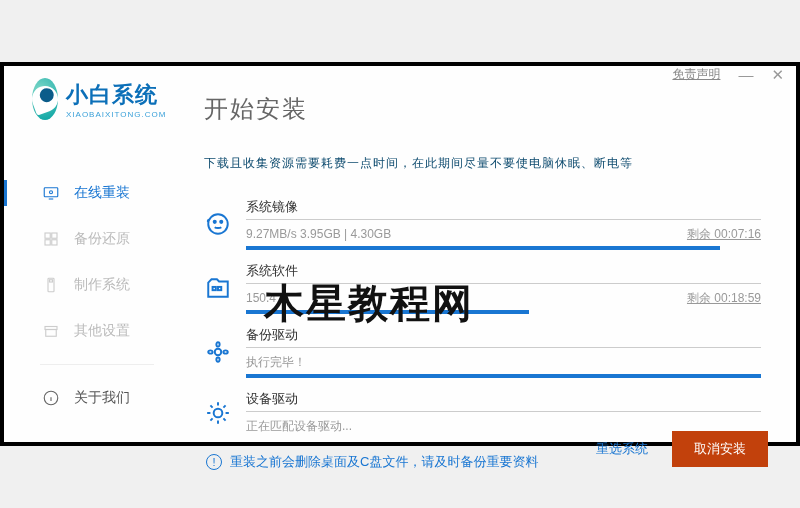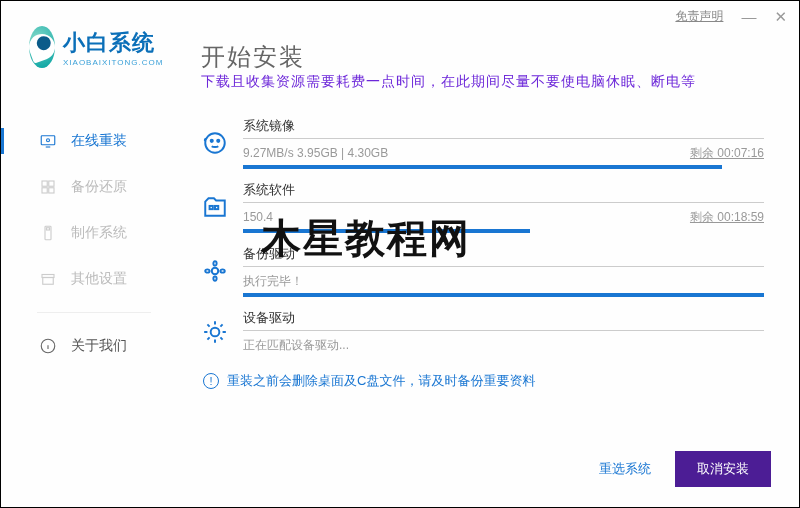--- a/index.html
+++ b/index.html
@@ -1,17 +1,17 @@
 <!DOCTYPE html>
 <html><head>
 <meta charset="utf-8">
 <style>
 * { margin: 0; padding: 0; box-sizing: border-box; }
 body { font-family: "Microsoft YaHei", sans-serif; background: #f0f0f0; display: flex; justify-content: center; align-items: center; height: 100vh; }
-.window { width: 800px; height: 508px; background: #fefefe; border: 1px solid #000000; position: relative; display: flex; flex-direction: column; }
+.window { width: 800px; height: 384px; background: #fefefe; border: 4px solid #000000; position: relative; display: flex; flex-direction: column; }
 .titlebar { height: 30px; display: flex; justify-content: flex-end; align-items: center; padding: 0 12px; gap: 18px; }
 .titlebar a { color: #888; font-size: 12px; text-decoration: underline; }
 .titlebar .win-btn { color: #999; cursor: pointer; font-size: 15px; line-height: 1; }
 .body { flex: 1; display: flex; }
 .sidebar { width: 180px; padding: 0 0 0 0; position: relative; }
 .logo { display: flex; align-items: center; padding: 5px 20px 20px 28px; margin-top: -10px; }
 .logo-icon { width: 42px; height: 42px; border-radius: 50%; background: radial-gradient(circle at 30% 30%, #7fd8c8, #00a0a0); display: flex; justify-content: center; align-items: center; position: relative; }
 .logo-inner { width: 26px; height: 26px; background: #fff; border-radius: 50% 50% 50% 10%; transform: rotate(-20deg); position: relative; }
 .logo-inner::after { content: ""; position: absolute; width: 14px; height: 14px; background: #0b5c8a; border-radius: 50%; top: 3px; right: 3px; }
 .logo-text { margin-left: 8px; }
@@ -23,37 +23,37 @@
 .menu li.active::before { content: ""; position: absolute; left: 0; top: 10px; bottom: 10px; width: 3px; background: #1976d2; }
 .menu li.dark { color: #555; }
 .menu .micon { width: 18px; height: 18px; display: inline-flex; justify-content: center; align-items: center; }
 .menu .micon svg { width: 18px; height: 18px; }
 .menu li.active .micon svg { stroke: #1976d2; }
 .menu li .micon svg { stroke: #ccc; fill: none; stroke-width: 1.5; }
 .menu li.dark .micon svg { stroke: #666; }
 .menu-sep { height: 1px; background: #eee; margin: 10px 30px 10px 36px; }
 .main { flex: 1; padding: 0 35px 16px 20px; position: relative; }
 .page-title { font-size: 24px; color: #666; font-weight: normal; margin-top: 10px; letter-spacing: 2px; }
-.page-note { color: #6d28d9; font-size: 14px; letter-spacing: 1px; }
+.page-note { color: #0c4a6e; font-size: 12px; margin-top: 30px; letter-spacing: 1px; }
 .tasks { margin-top: 18px; }
 .task { display: flex; align-items: center; gap: 14px; padding: 8px 0 4px 0; }
 .task-icon { width: 28px; height: 28px; flex-shrink: 0; display: flex; justify-content: center; align-items: center; }
 .task-icon svg { stroke: #1976d2; fill: none; stroke-width: 1.8; width: 26px; height: 26px; }
 .task-body { flex: 1; }
 .task-title { color: #333; font-size: 13px; }
 .task-under { height: 1px; background: #ccc; margin-top: 3px; }
 .task-row { display: flex; justify-content: space-between; align-items: baseline; margin-top: 6px; }
 .task-stats { color: #999; font-size: 12px; }
 .task-remain { color: #999; font-size: 12px; text-decoration: underline; }
 .pbar { height: 4px; background: #1976d2; margin-top: 3px; }
 .warn { display: flex; align-items: center; gap: 8px; color: #1976d2; font-size: 13px; margin-top: 14px; margin-left: 2px; }
 .warn-icon { width: 16px; height: 16px; border: 1.5px solid #1976d2; border-radius: 50%; display: flex; justify-content: center; align-items: center; font-size: 11px; }
 .footer { position: absolute; bottom: 20px; right: 28px; display: flex; gap: 12px; align-items: center; }
 .btn-link { color: #1976d2; font-size: 13px; cursor: pointer; padding: 8px 12px; }
-.btn-primary { background: #4c1d95; color: #fff; font-size: 13px; padding: 9px 22px; cursor: pointer; border: none; }
+.btn-primary { background: #c2410c; color: #fff; font-size: 13px; padding: 9px 22px; cursor: pointer; border: none; }
 .watermark { position: absolute; top: 210px; left: 260px; font-size: 40px; font-weight: 900; color: #111; pointer-events: none; letter-spacing: 2px; font-family: "SimHei", sans-serif; }
 </style>
 </head>
 <body>
 
 <div class="window">
   <div class="titlebar">
     <a>免责声明</a>
     <span class="win-btn">—</span>
     <span class="win-btn">✕</span>

